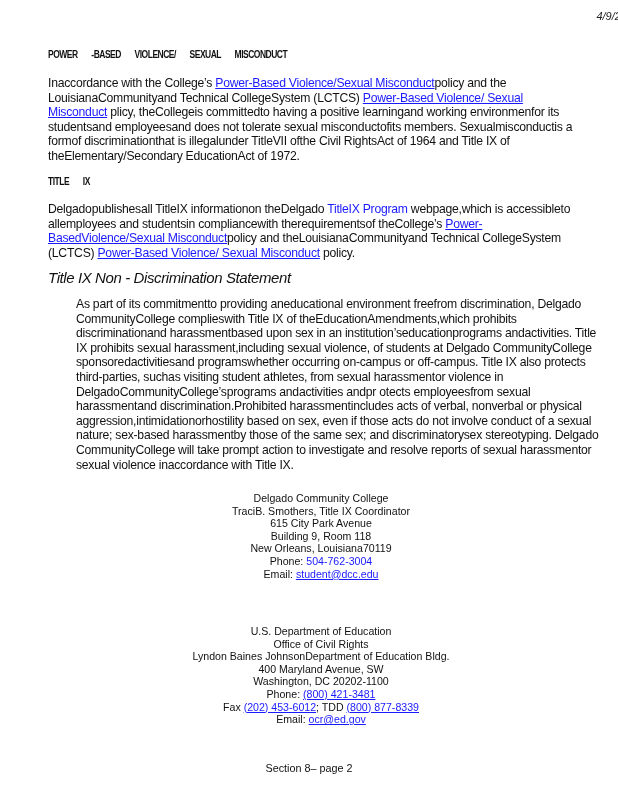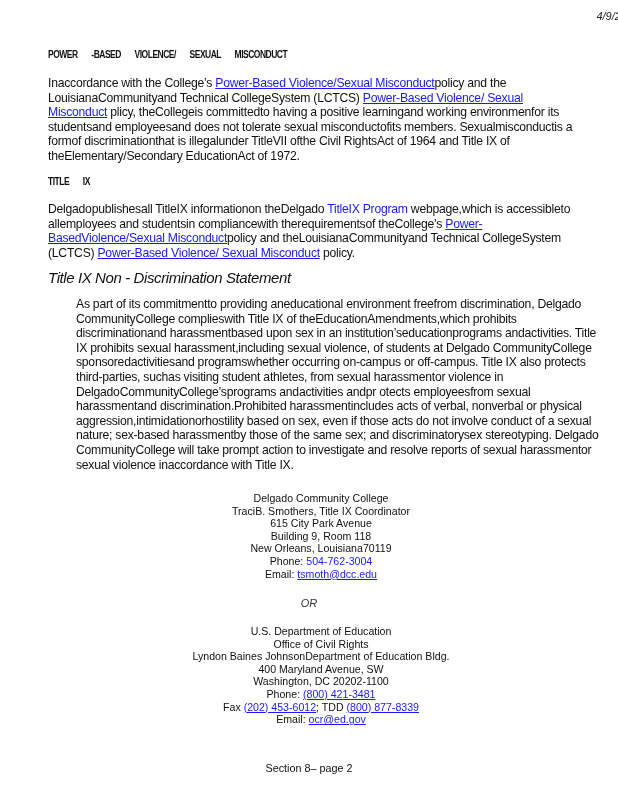--- a/index.html
+++ b/index.html
@@ -48,24 +48,23 @@
 
   <div class="para p3">As part of its commitmentto providing aneducational environment freefrom discrimination, Delgado CommunityCollege complieswith Title IX of theEducationAmendments,which prohibits discriminationand harassmentbased upon sex in an institution’seducationprograms andactivities. Title IX prohibits sexual harassment,including sexual violence, of students at Delgado CommunityCollege sponsoredactivitiesand programswhether occurring on-campus or off-campus. Title IX also protects third-parties, suchas visiting student athletes, from sexual harassmentor violence in DelgadoCommunityCollege’sprograms andactivities andpr otects employeesfrom sexual harassmentand discrimination.Prohibited harassmentincludes acts of verbal, nonverbal or physical aggression,intimidationorhostility based on sex, even if those acts do not involve conduct of a sexual nature; sex-based harassmentby those of the same sex; and discriminatorysex stereotyping. Delgado CommunityCollege will take prompt action to investigate and resolve reports of sexual harassmentor sexual violence inaccordance with Title IX.</div>
 
   <div class="contact c1">
     <span class="line">Delgado Community College</span>
     <span class="line">TraciB. Smothers, Title IX Coordinator</span>
     <span class="line">615 City Park Avenue</span>
     <span class="line">Building 9, Room 118</span>
     <span class="line">New Orleans, Louisiana70119</span>
     <span class="line"><span>Phone: </span><span class="blue">504-762-3004</span></span>
-    <span class="line"><span>Email: </span><a>tsmoth@dcc.edu</a></span>
+    <span class="line"><span>Email: </span><a>student@dcc.edu</a></span>
   </div>
 
-  <div class="or">OR</div>
 
   <div class="contact c2">
     <span class="line">U.S. Department of Education</span>
     <span class="line">Office of Civil Rights</span>
     <span class="line">Lyndon Baines JohnsonDepartment of Education Bldg.</span>
     <span class="line">400 Maryland Avenue, SW</span>
     <span class="line">Washington, DC 20202-1100</span>
     <span class="line"><span>Phone: </span><a>(800) 421-3481</a></span>
     <span class="line"><span>Fax </span><a>(202) 453-6012</a><span>; TDD </span><a>(800) 877-8339</a></span>
     <span class="line"><span>Email: </span><a>ocr@ed.gov</a></span>

